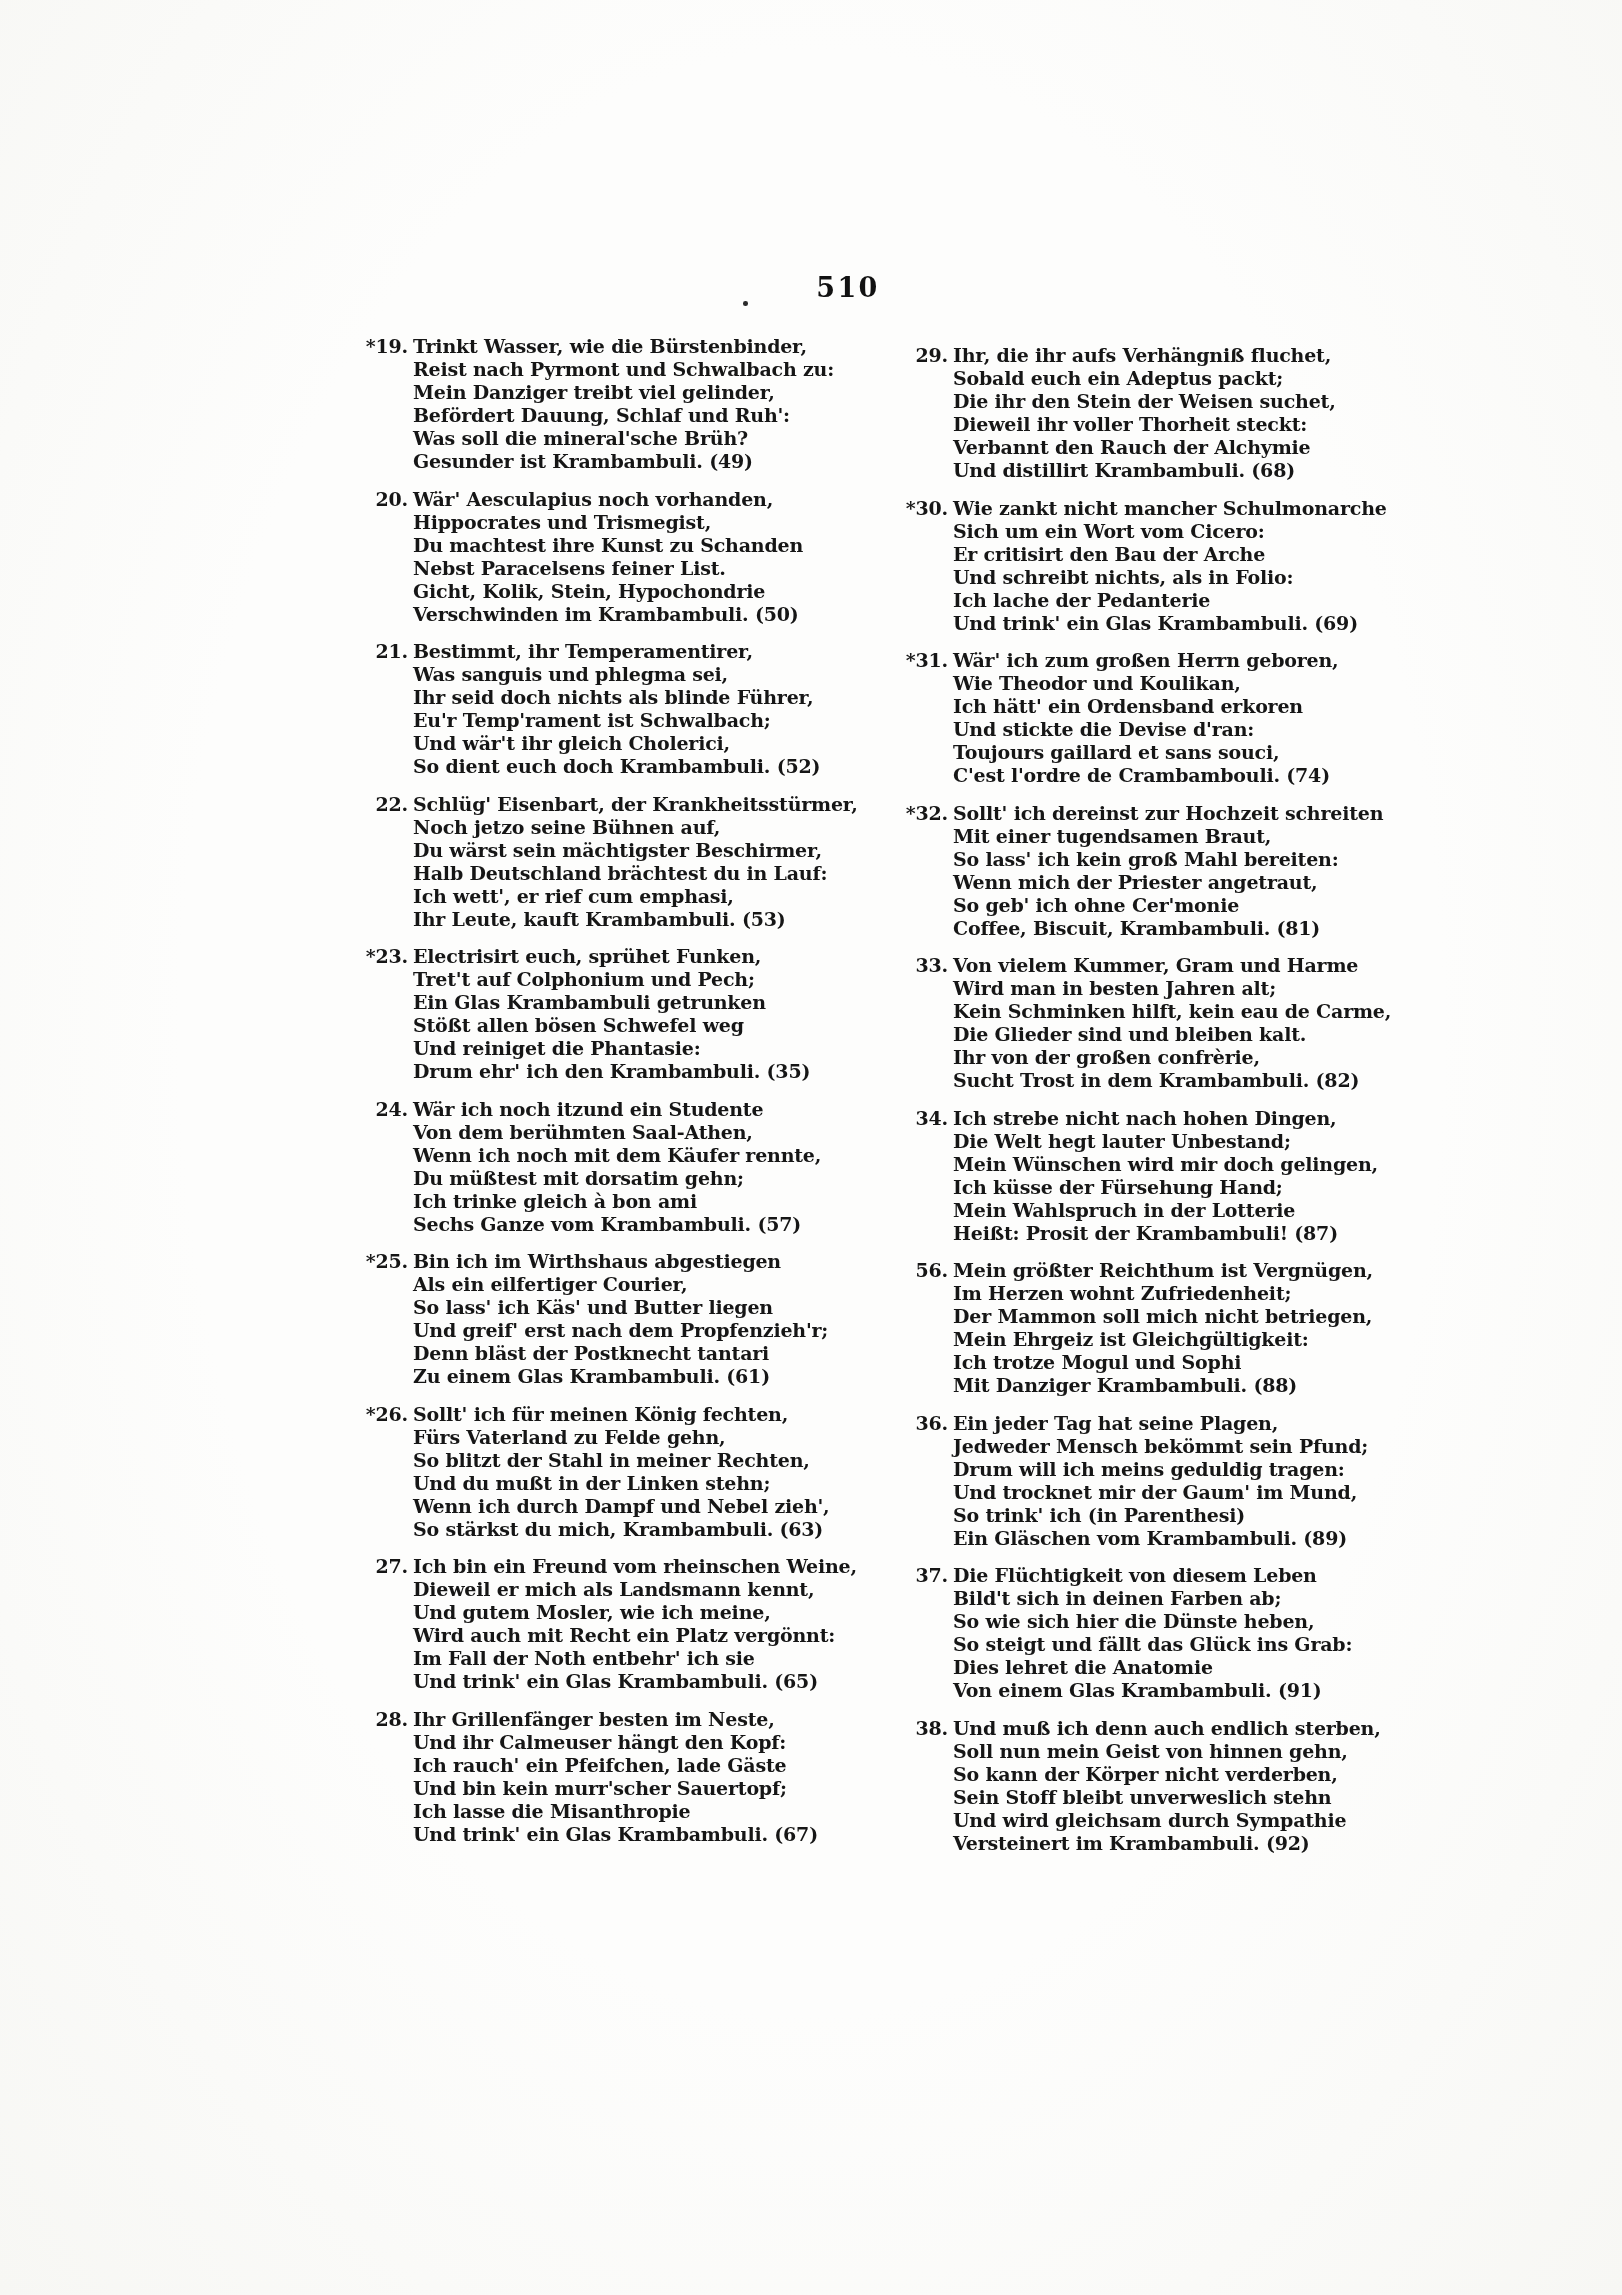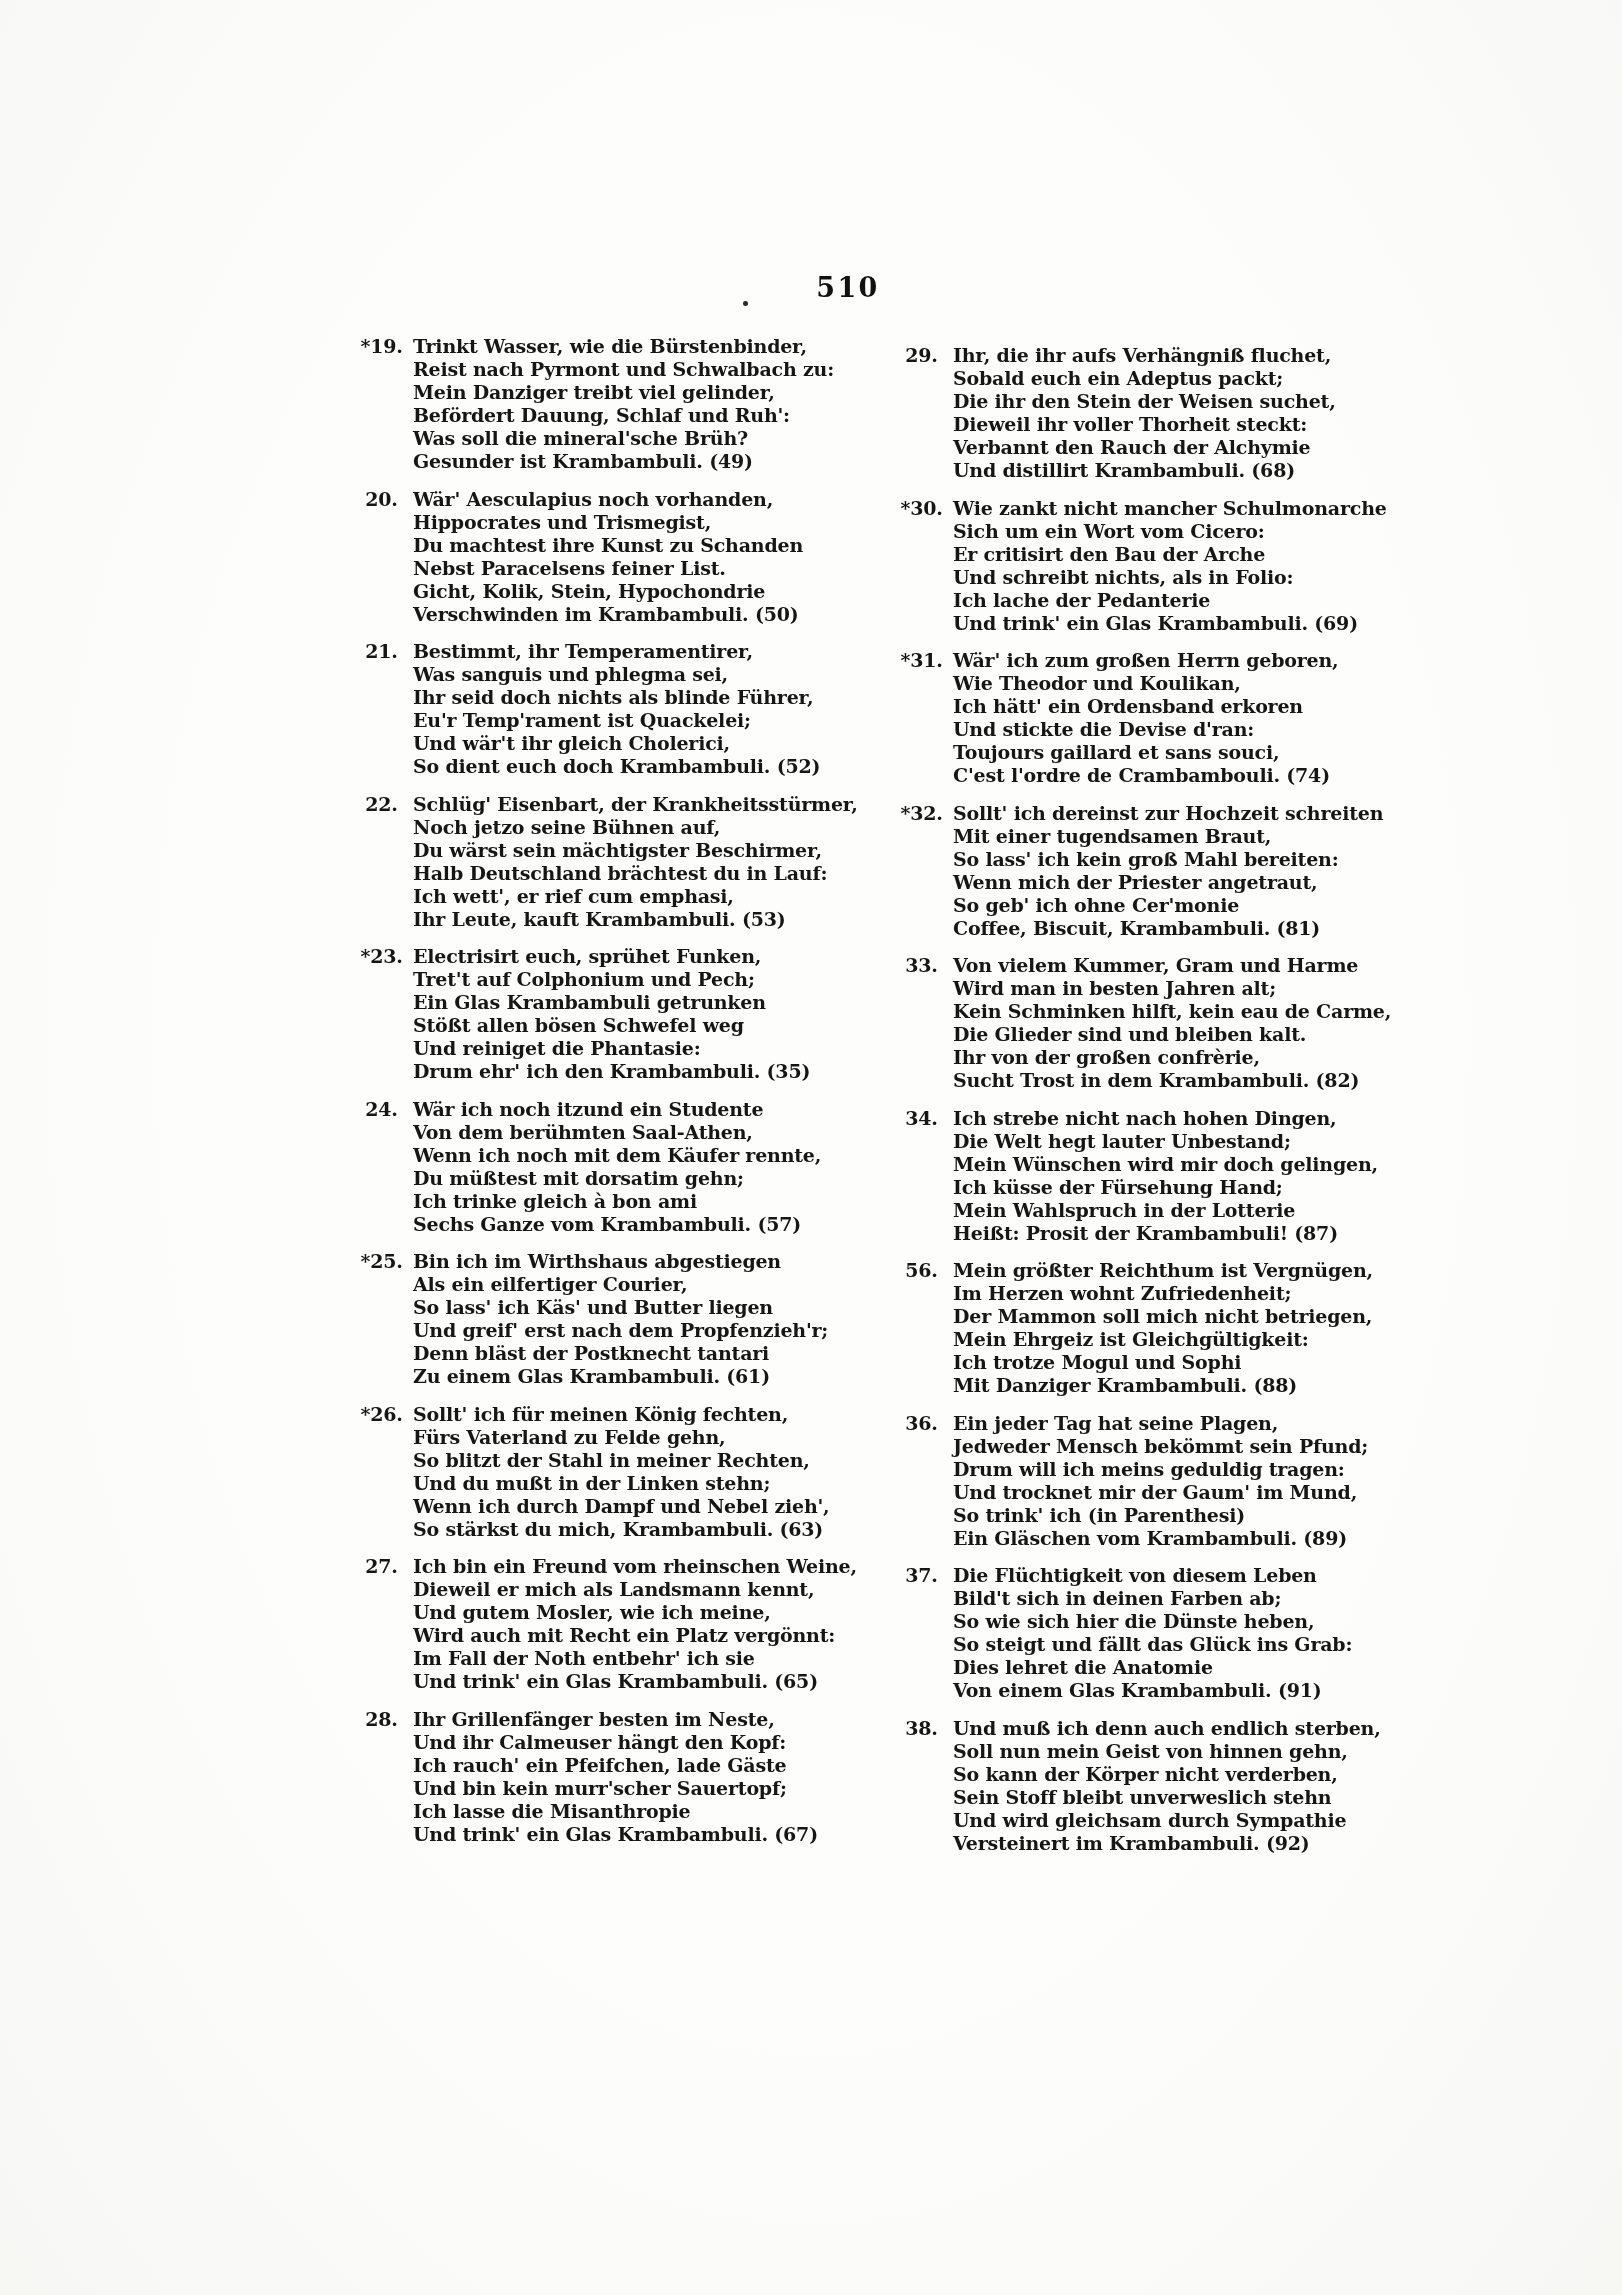--- a/index.html
+++ b/index.html
@@ -45,21 +45,21 @@
   .stanza {
     position: relative;
     padding-left: 58px;
     margin-bottom: 14.5px;
   }
   .stanza-num {
     position: absolute;
     left: 0;
     top: 0;
     width: 53px;
-    text-align: center;
+    text-align: right;
     font-size: 19px;
     line-height: 23px;
     font-weight: 700;
     letter-spacing: -0.2px;
     white-space: nowrap;
   }
   .verse-line {
     font-size: 19px;
     line-height: 23px;
     font-weight: 700;
@@ -91,21 +91,21 @@
         <div class="verse-line">Du machtest ihre Kunst zu Schanden</div>
         <div class="verse-line">Nebst Paracelsens feiner List.</div>
         <div class="verse-line">Gicht, Kolik, Stein, Hypochondrie</div>
         <div class="verse-line">Verschwinden im Krambambuli. (50)</div>
       </div>
       <div class="stanza">
         <div class="stanza-num">21.</div>
         <div class="verse-line">Bestimmt, ihr Temperamentirer,</div>
         <div class="verse-line">Was sanguis und phlegma sei,</div>
         <div class="verse-line">Ihr seid doch nichts als blinde Führer,</div>
-        <div class="verse-line">Eu'r Temp'rament ist Quackelei;</div>
+        <div class="verse-line">Eu'r Temp'rament ist Schwalbach;</div>
         <div class="verse-line">Und wär't ihr gleich Cholerici,</div>
         <div class="verse-line">So dient euch doch Krambambuli. (52)</div>
       </div>
       <div class="stanza">
         <div class="stanza-num">22.</div>
         <div class="verse-line">Schlüg' Eisenbart, der Krankheitsstürmer,</div>
         <div class="verse-line">Noch jetzo seine Bühnen auf,</div>
         <div class="verse-line">Du wärst sein mächtigster Beschirmer,</div>
         <div class="verse-line">Halb Deutschland brächtest du in Lauf:</div>
         <div class="verse-line">Ich wett', er rief cum emphasi,</div>

